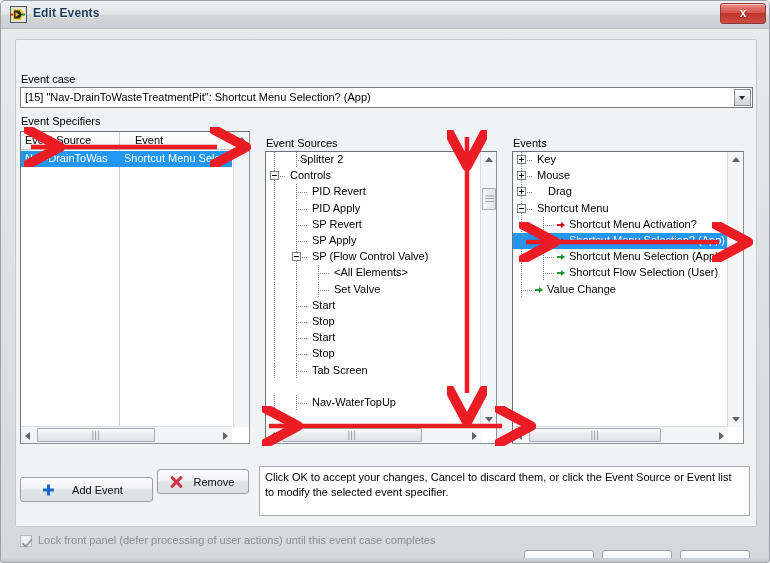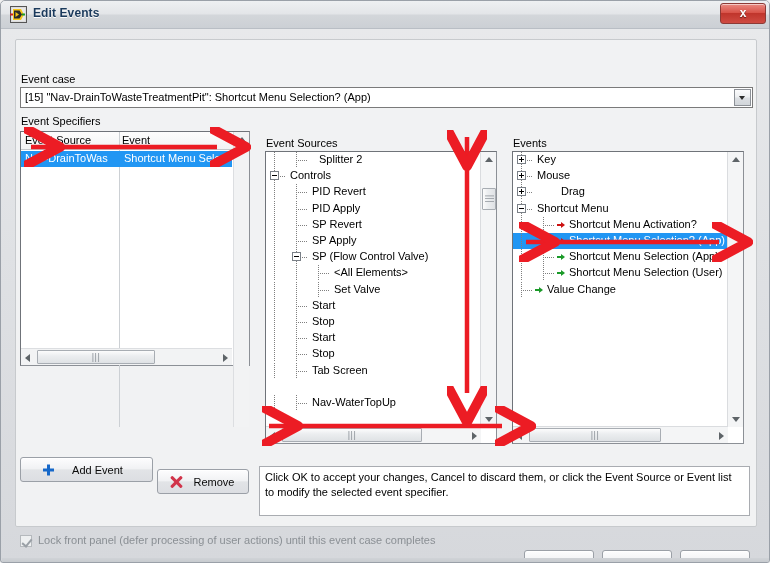--- a/index.html
+++ b/index.html
@@ -105,21 +105,21 @@
   
   .listbox {
     position: absolute;
     background: #fff;
     border: 1px solid #8c9096;
     border-top-color: #6f7379;
     border-left-color: #6f7379;
   }
 
   
-  #spec-box { left: 19px; top: 102px; width: 230px; height: 235px; }
+  #spec-box { left: 19px; top: 102px; width: 230px; height: 313px; }
   #spec-header {
     position: absolute; left: 0; top: 0; right: 0; height: 18px;
     background: linear-gradient(to bottom, #fdfdfd 0%, #f2f3f4 100%);
     border-bottom: 1px solid #c4c7cb;
   }
   .spec-col-head {
     position: absolute; top: 2px;
     font-size: 11px; color: #000; white-space: nowrap;
   }
   #spec-divider {
@@ -242,21 +242,21 @@
     position: absolute;
     background: linear-gradient(to bottom, #fdfdfe 0%, #f1f2f4 46%, #e2e4e7 52%, #dcdee2 100%);
     border: 1px solid #9ba0a7;
     border-radius: 3px;
     font-size: 11px;
     color: #0a0a0a;
     text-align: center;
     cursor: pointer;
     box-shadow: inset 0 1px 0 rgba(255,255,255,.8);
   }
-  #btn-add   { left: 19px; top: 428px; width: 133px; height: 25px; }
+  #btn-add   { left: 19px; top: 448px; width: 133px; height: 25px; }
   #btn-remove{ left: 156px; top: 440px; width: 92px; height: 25px; }
   #btn-ok    { left: 523px; top: 521px; width: 70px; height: 24px; }
   #btn-cancel{ left: 601px; top: 521px; width: 70px; height: 24px; }
   #btn-help  { left: 679px; top: 521px; width: 70px; height: 24px; }
   .btn-label {
     position: absolute; left: 0; right: 0; top: 50%;
     transform: translateY(-50%);
     white-space: nowrap;
   }
   #plus-icon {
@@ -346,21 +346,21 @@
     <div id="evcase-combo">
       <span id="evcase-text">[15] "Nav-DrainToWasteTreatmentPit": Shortcut Menu Selection? (App)</span>
       <span id="evcase-arrow"></span>
     </div>
 
     <div class="lbl" id="evspec-label">Event Specifiers</div>
 
     <div class="listbox" id="spec-box">
       <div id="spec-header">
         <span class="spec-col-head" style="left:4px;">Event Source</span>
-        <span class="spec-col-head" style="left:101px;">Event</span>
+        <span class="spec-col-head" style="left:114px;">Event</span>
       </div>
       <div id="spec-divider"></div>
       <div id="spec-row">
         <span class="spec-cell" style="left:4px;  width:94px;">Nav-DrainToWas</span>
         <span class="spec-cell" style="left:103px; width:108px;">Shortcut Menu Selec</span>
       </div>
       <div id="spec-vscroll">
         <span class="sb-arrow up" style="left:4px; top:5px;"></span>
       </div>
       <div id="spec-hscroll">
@@ -372,21 +372,21 @@
       </div>
     </div>
 
     <div class="lbl" id="evsrc-label">Event Sources</div>
     <div class="listbox" id="srcbox">
       <div class="tree-client" id="src-rows">
           <div class="tree-row" style="top: 0px;">
             <span class="hline" style="left: 30px; top: 8px; width: 12px;"></span>
             <span class="vline" style="left: 30px; top: 0px; height: 16px;"></span>
             <span class="vline" style="left: 8px; top: 0px; height: 16px;"></span>
-            <span class="tr-label" style="left: 53px; text-align: right;">Splitter 2</span>
+            <span class="tr-label" style="left: 34px; text-align: right;">Splitter 2</span>
           </div>
           <div class="tree-row" style="top: 16px; padding-left: 48px;">
             <span class="hline" style="left: 8px; top: 8px; width: 12px;"></span>
             <span class="vline" style="left: 8px; top: 0px; height: 16px;"></span>
             <span class="expander" style="left: 4px; top: 3px;"></span>
             <span class="tr-label" style="left: 24px;">Controls</span>
           </div>
           <div class="tree-row" style="top: 32px;">
             <span class="hline" style="left: 30px; top: 8px; width: 12px;"></span>
             <span class="vline" style="left: 30px; top: 0px; height: 16px;"></span>
@@ -497,21 +497,21 @@
           <div class="tree-row" style="top: 16px;">
             <span class="hline" style="left: 8px; top: 8px; width: 12px;"></span>
             <span class="vline" style="left: 8px; top: 0px; height: 16px;"></span>
             <span class="expander plus" style="left: 4px; top: 3px;"></span>
             <span class="tr-label" style="left: 24px;">Mouse</span>
           </div>
           <div class="tree-row" style="top: 32px;">
             <span class="hline" style="left: 8px; top: 8px; width: 12px;"></span>
             <span class="vline" style="left: 8px; top: 0px; height: 16px;"></span>
             <span class="expander plus" style="left: 4px; top: 3px;"></span>
-            <span class="tr-label" style="left: 32px; padding-left: 16px;">Drag</span>
+            <span class="tr-label" style="left: 19px; padding-left: 16px;">Drag</span>
           </div>
           <div class="tree-row" style="top: 49px;">
             <span class="hline" style="left: 8px; top: 8px; width: 12px;"></span>
             <span class="vline" style="left: 8px; top: 0px; height: 16px;"></span>
             <span class="expander" style="left: 4px; top: 3px;"></span>
             <span class="tr-label" style="left: 24px;">Shortcut Menu</span>
           </div>
           <div class="tree-row" style="top: 65px;">
             <span class="hline" style="left: 30px; top: 8px; width: 12px;"></span>
             <span class="vline" style="left: 30px; top: 0px; height: 16px;"></span>
@@ -543,21 +543,21 @@
             <span class="tr-label" style="left: 56px;">Shortcut Menu Selection (App)</span>
           </div>
           <div class="tree-row" style="top: 113px;">
             <span class="hline" style="left: 30px; top: 8px; width: 12px;"></span>
             <span class="vline" style="left: 30px; top: 0px; height: 16px;"></span>
             <span class="vline" style="left: 8px; top: 0px; height: 16px;"></span>
             <span class="ev-arrow" style="left: 44px; color: rgb(26, 154, 40);">
               <i></i>
               <b></b>
             </span>
-            <span class="tr-label" style="left: 56px;">Shortcut Menu Selection (User)</span>
+            <span class="tr-label" style="left: 56px;">Shortcut Flow Selection (User)</span>
           </div>
           <div class="tree-row" style="top: 130px;">
             <span class="hline" style="left: 8px; top: 8px; width: 12px;"></span>
             <span class="vline" style="left: 8px; top: 0px; height: 16px;"></span>
             <span class="ev-arrow" style="left: 22px; color: rgb(26, 154, 40);">
               <i></i>
               <b></b>
             </span>
             <span class="tr-label" style="left: 34px;">Value Change</span>
           </div>

